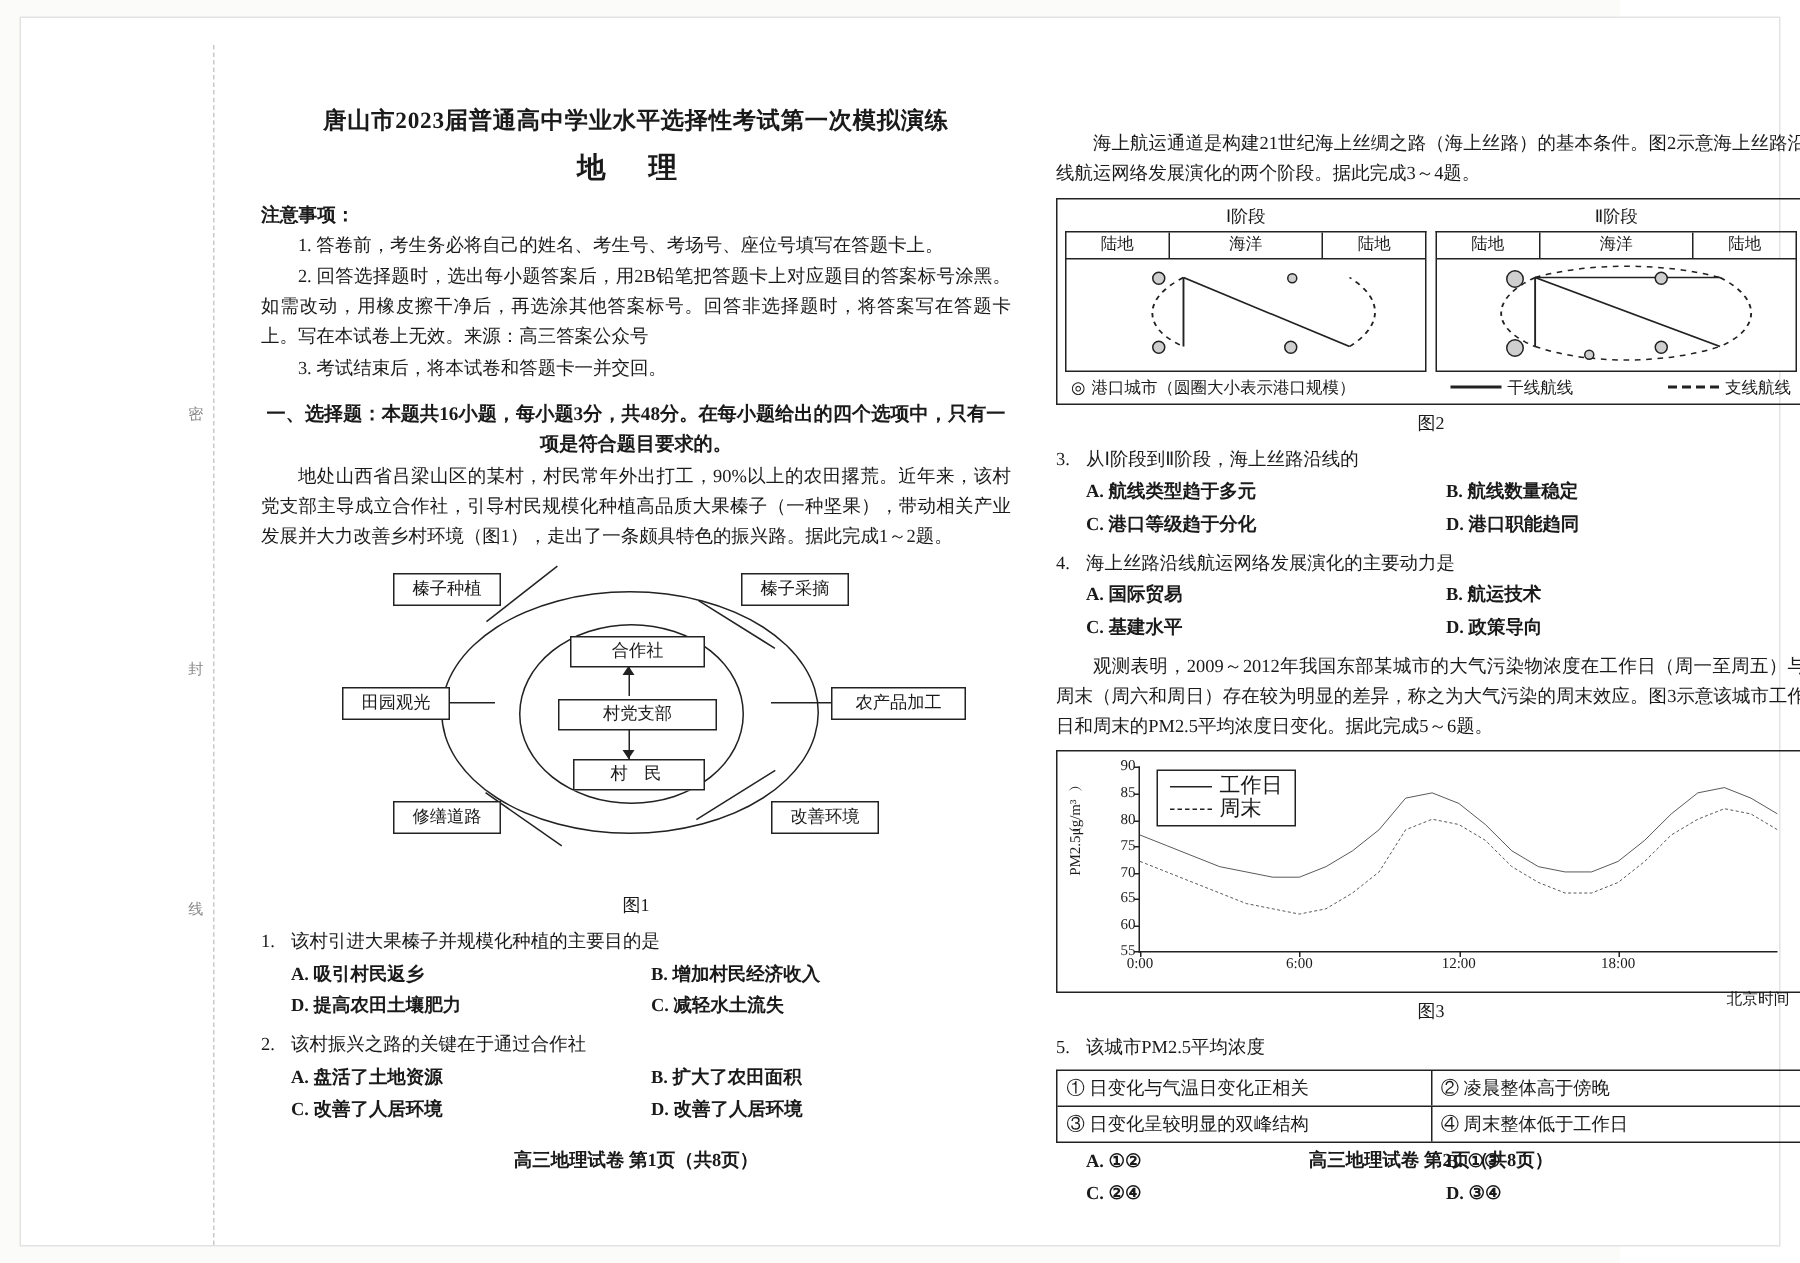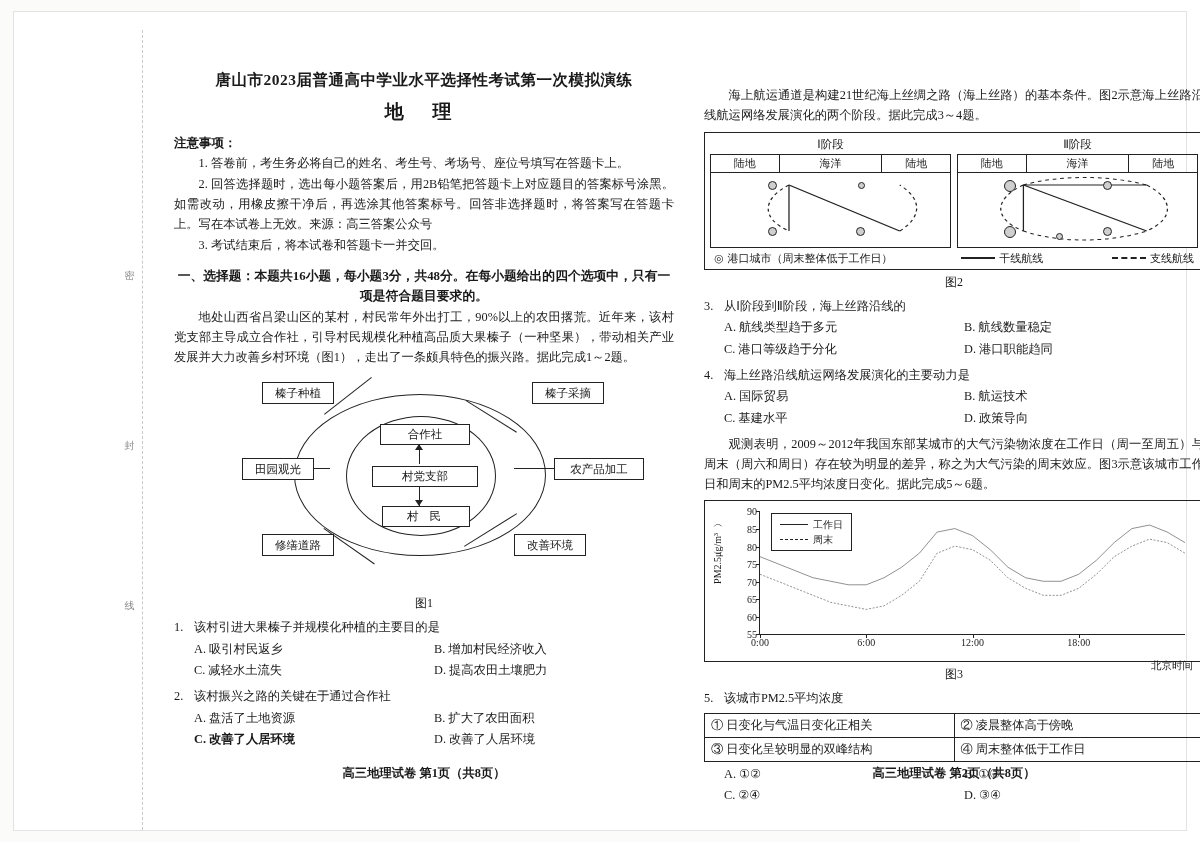--- a/index.html
+++ b/index.html
@@ -48,21 +48,21 @@
   .notice-h{font-weight:bold;font-size:12.5px;margin:4px 0 2px 0;}
   .p{
     font-size:12.3px;line-height:1.62;text-align:justify;margin:1px 0;
     text-indent:2em;
   }
   .sec-h{font-size:12.8px;line-height:1.6;margin:10px 0 2px 0;font-weight:bold;text-align:center;}
   .q{font-size:12.3px;line-height:1.6;margin:6px 0 1px 0;display:flex;}
   .q .num{width:20px;flex:none;}
   .q .qt{flex:1;}
   .opts{display:flex;flex-wrap:wrap;font-size:12.3px;line-height:1.72;margin-left:20px;}
-  .opt{width:50%;box-sizing:border-box;padding-right:6px;}
+  .opt{width:50%;box-sizing:border-box;padding-right:6px;font-weight:bold;}
   .opt.b{font-weight:bold;}
   .fig-cap{text-align:center;font-size:12px;margin:4px 0 2px 0;}
   .footer{
     position:absolute;bottom:30px;width:100%;text-align:center;font-size:12.3px;font-weight:bold;
   }
 
   
   .fig1{position:relative;height:215px;margin:8px 0 0 0;}
   .node{
     position:absolute;border:1px solid #222;background:#fff;
@@ -106,21 +106,21 @@
   .chart{position:relative;height:150px;}
   .ylab{
     position:absolute;left:-2px;top:26px;font-size:10px;
     writing-mode:vertical-rl;transform:rotate(180deg);
   }
   .plot{position:absolute;left:46px;right:10px;top:4px;bottom:22px;border-left:1px solid #222;border-bottom:1px solid #222;}
   .ytick{position:absolute;right:100%;transform:translateY(-50%);font-size:10px;padding-right:3px;white-space:nowrap;}
   .ytickmark{position:absolute;right:100%;width:4px;height:0;border-top:1px solid #222;}
   .xtick{position:absolute;top:100%;transform:translateX(-50%);font-size:10px;padding-top:3px;white-space:nowrap;}
   .xtickmark{position:absolute;top:100%;height:4px;width:0;border-left:1px solid #222;}
-  .legend3{position:absolute;left:58px;top:6px;border:1px solid #222;background:#fff;padding:3px 8px;font-size:10px;line-height:15px;z-index:5;}
+  .legend3{position:absolute;left:58px;top:6px;border:1px solid #222;background:#fff;padding:3px 8px;font-size:14px;line-height:15px;z-index:5;}
   .legend3 .row{display:flex;align-items:center;gap:5px;}
   .l3line{display:inline-block;width:28px;height:0;border-top:1.5px solid #222;}
   .l3line.dash{border-top:1.5px dashed #222;}
   .xaxis-name{position:absolute;right:2px;top:100%;margin-top:2px;font-size:10.5px;}
   .tbl-choices{border:1px solid #222;margin:4px 0 2px 0;font-size:12.2px;}
   .tbl-choices .r{display:flex;border-bottom:1px solid #222;}
   .tbl-choices .r:last-child{border-bottom:none;}
   .tbl-choices .c{flex:1;padding:3px 6px;border-right:1px solid #222;}
   .tbl-choices .c:last-child{border-right:none;}
 </style>
@@ -154,22 +154,22 @@
         <div class="ellipse" style="left:120px;top:18px;width:250px;height:160px;"></div>
 
         <div class="lin" style="left:150px;top:38px;width:60px;transform:rotate(-38deg);"></div>
         <div class="lin" style="left:292px;top:24px;width:60px;transform:rotate(32deg);"></div>
         <div class="lin" style="left:110px;top:92px;width:46px;"></div>
         <div class="lin" style="left:340px;top:92px;width:50px;"></div>
         <div class="lin" style="left:150px;top:152px;width:62px;transform:rotate(35deg);"></div>
         <div class="lin" style="left:290px;top:170px;width:62px;transform:rotate(-32deg);"></div>
 
         <div class="node" style="left:88px;top:6px;width:62px;">榛子种植</div>
-        <div class="node" style="left:358px;top:6px;width:62px;">榛子采摘</div>
-        <div class="node" style="left:68px;top:82px;width:62px;">田园观光</div>
+        <div class="node" style="left:320px;top:6px;width:62px;">榛子采摘</div>
+        <div class="node" style="left:54px;top:82px;width:62px;">田园观光</div>
         <div class="node" style="left:380px;top:82px;width:80px;">农产品加工</div>
         <div class="node" style="left:88px;top:158px;width:62px;">修缮道路</div>
         <div class="node" style="left:340px;top:158px;width:62px;">改善环境</div>
 
         <div class="ellipse" style="left:172px;top:40px;width:148px;height:118px;"></div>
 
         <div class="core" style="left:206px;top:48px;width:78px;">合作社</div>
         <div class="core" style="left:198px;top:90px;width:94px;">村党支部</div>
         <div class="core spaced" style="left:208px;top:130px;width:76px;">村 民</div>
 
@@ -180,22 +180,22 @@
       </div>
       <div class="fig-cap">图1</div>
 
       <div class="q">
         <span class="num">1.</span>
         <span class="qt">该村引进大果榛子并规模化种植的主要目的是</span>
       </div>
       <div class="opts">
         <div class="opt">A. 吸引村民返乡</div>
         <div class="opt">B. 增加村民经济收入</div>
+        <div class="opt">D. 提高农田土壤肥力</div>
         <div class="opt">C. 减轻水土流失</div>
-        <div class="opt">D. 提高农田土壤肥力</div>
       </div>
 
       <div class="q">
         <span class="num">2.</span>
         <span class="qt">该村振兴之路的关键在于通过合作社</span>
       </div>
       <div class="opts">
         <div class="opt">A. 盘活了土地资源</div>
         <div class="opt">B. 扩大了农田面积</div>
         <div class="opt b">C. 改善了人居环境</div>
@@ -255,21 +255,21 @@
               <div class="port" style="left:145px;top:54px;"></div>
               <div class="port" style="left:145px;top:8px;"></div>
               <div class="port sm" style="left:98px;top:60px;"></div>
             </div>
           </div>
         </div>
 
         <div class="legend2">
           <div class="lg">
             <span>◎</span>
-            <span>港口城市（周末整体低于工作日）</span>
+            <span>港口城市（圆圈大小表示港口规模）</span>
           </div>
           <div class="lg">
             <span class="lgline"></span>
             <span>干线航线</span>
           </div>
           <div class="lg">
             <span class="lgline dash"></span>
             <span>支线航线</span>
           </div>
         </div>

